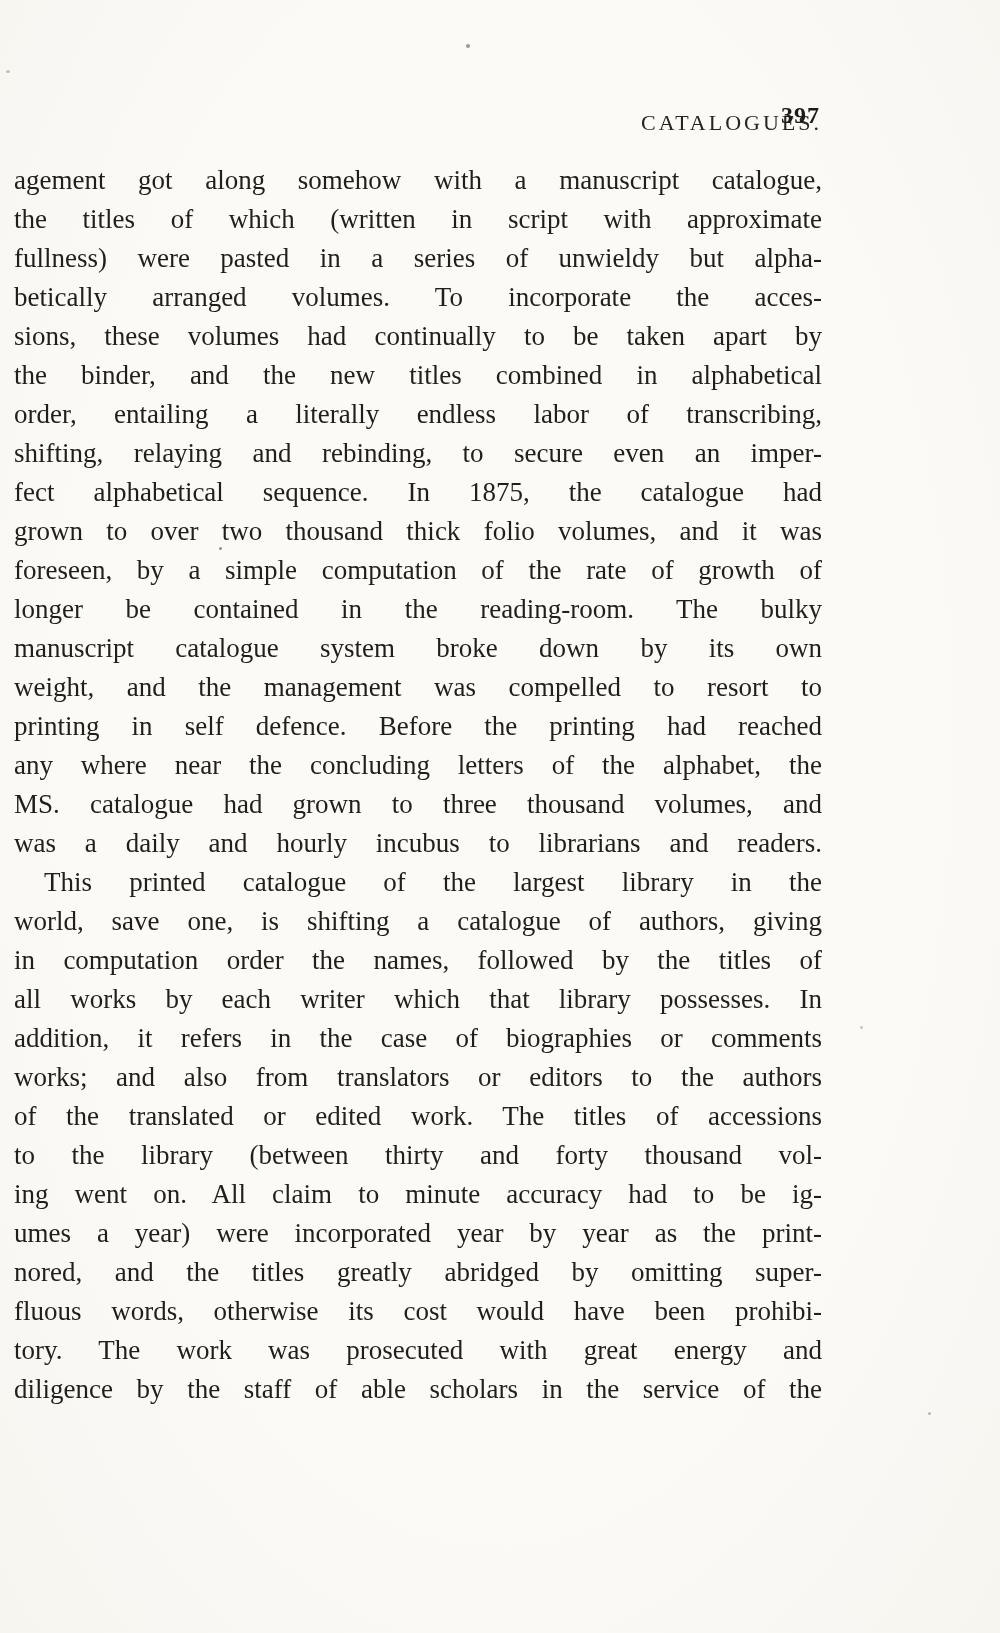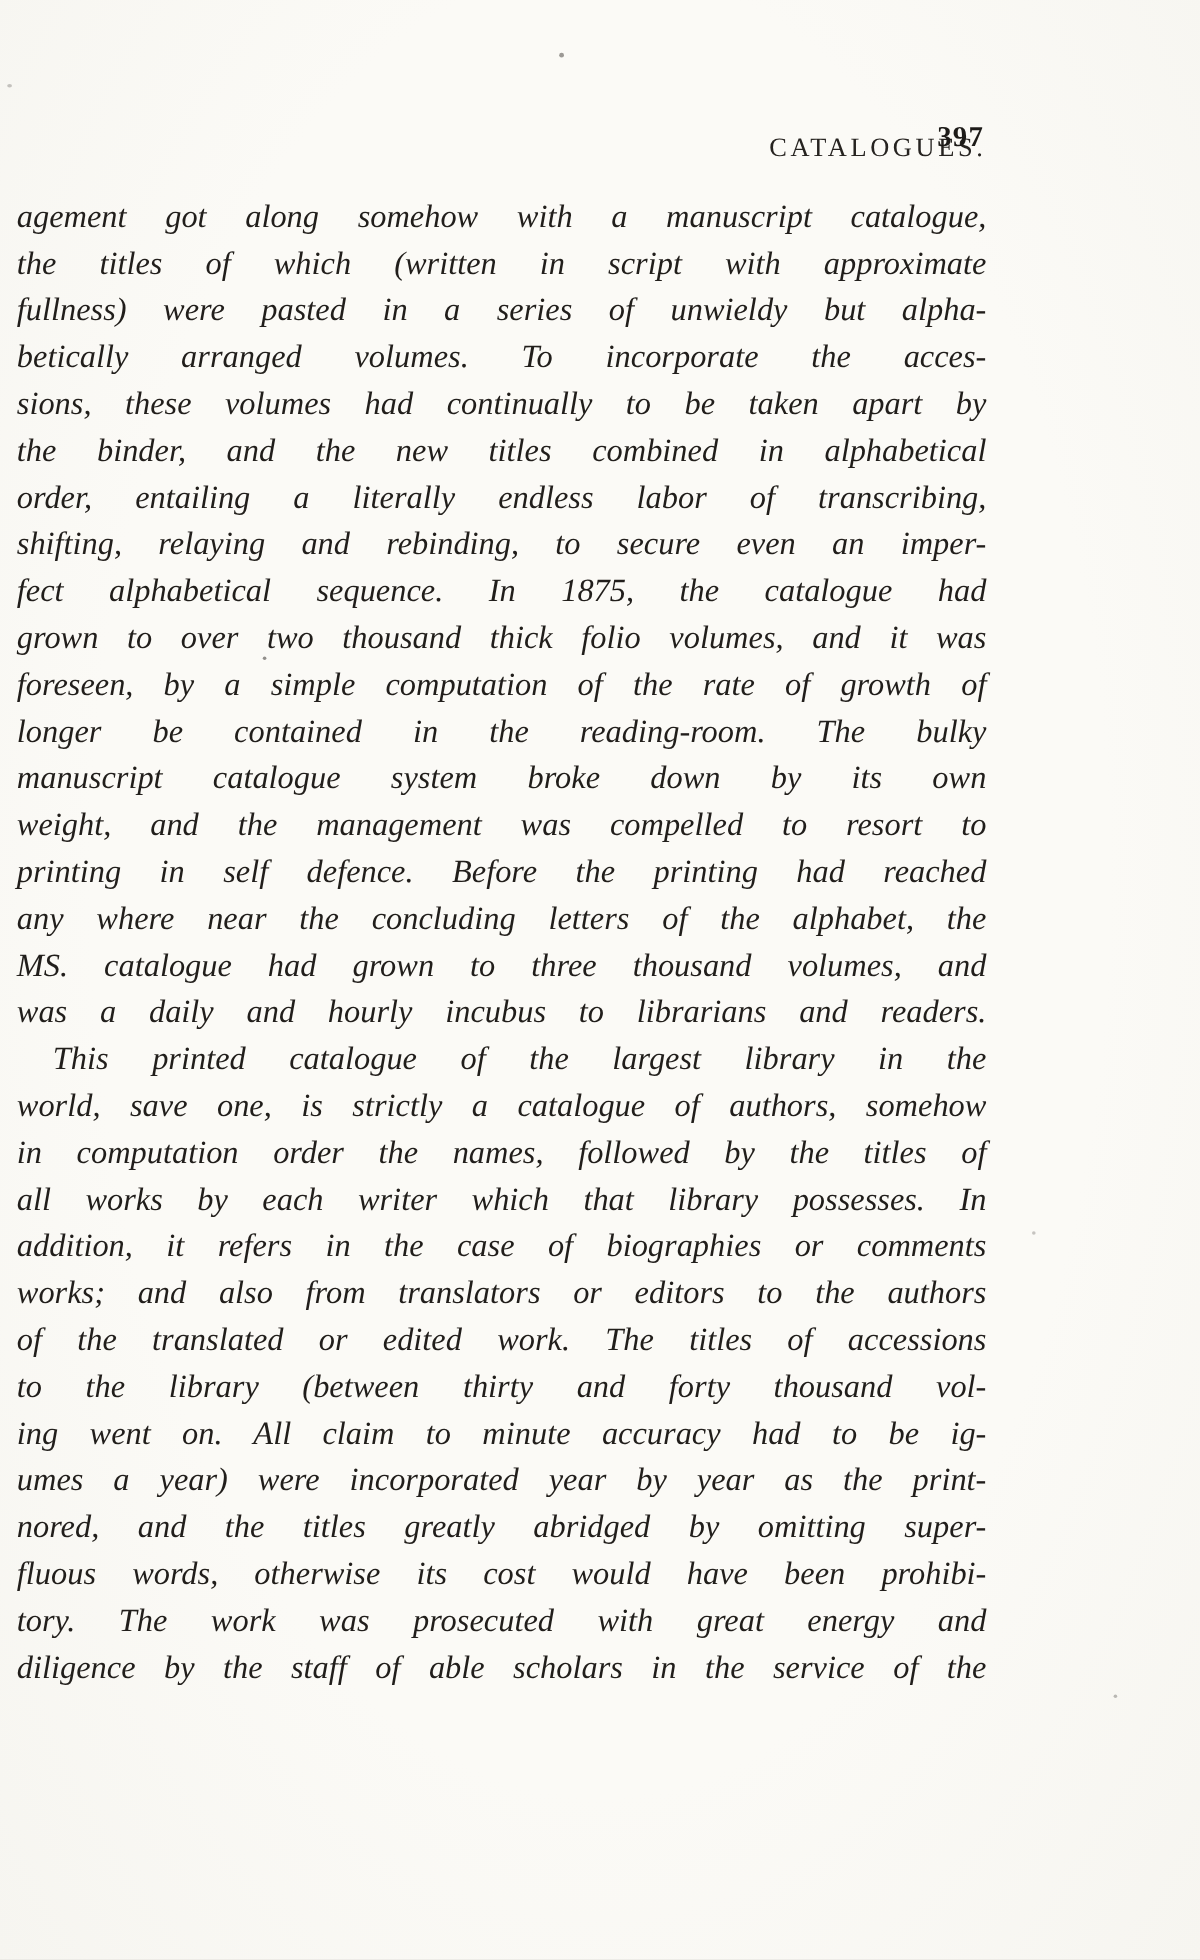--- a/index.html
+++ b/index.html
@@ -52,21 +52,20 @@
     width: 808px;
   }
   .line {
     font-size: 27px;
     line-height: 39px;
     text-align: justify;
     text-align-last: justify;
     word-spacing: 1px;
     white-space: normal;
     color: #211e1b;
-    font-style: italic;
   }
   .line.indent {
     text-indent: 30px;
   }
   .speck {
     position: absolute;
     border-radius: 50%;
     background: rgba(40, 36, 32, 0.4);
   }
   .speck.s1 { left: 466px; top: 44px;  width: 4px; height: 4px; background: rgba(40,36,32,0.45); }
@@ -98,21 +97,21 @@
       <div class="line">grown to over two thousand thick folio volumes, and it was</div>
       <div class="line">foreseen, by a simple computation of the rate of growth of</div>
       <div class="line">longer be contained in the reading-room.  The bulky</div>
       <div class="line">manuscript catalogue system broke down by its own</div>
       <div class="line">weight, and the management was compelled to resort to</div>
       <div class="line">printing in self defence.  Before the printing had reached</div>
       <div class="line">any where near the concluding letters of the alphabet, the</div>
       <div class="line">MS. catalogue had grown to three thousand volumes, and</div>
       <div class="line">was a daily and hourly incubus to librarians and readers.</div>
       <div class="line indent">This printed catalogue of the largest library in the</div>
-      <div class="line">world, save one, is strictly a catalogue of authors, somehow</div>
+      <div class="line">world, save one, is shifting a catalogue of authors, giving</div>
       <div class="line">in computation order the names, followed by the titles of</div>
       <div class="line">all works by each writer which that library possesses.  In</div>
       <div class="line">addition, it refers in the case of biographies or comments</div>
       <div class="line">works; and also from translators or editors to the authors</div>
       <div class="line">of the translated or edited work.  The titles of accessions</div>
       <div class="line">to the library (between thirty and forty thousand vol-</div>
       <div class="line">ing went on.  All claim to minute accuracy had to be ig-</div>
       <div class="line">umes a year) were incorporated year by year as the print-</div>
       <div class="line">nored, and the titles greatly abridged by omitting super-</div>
       <div class="line">fluous words, otherwise its cost would have been prohibi-</div>

